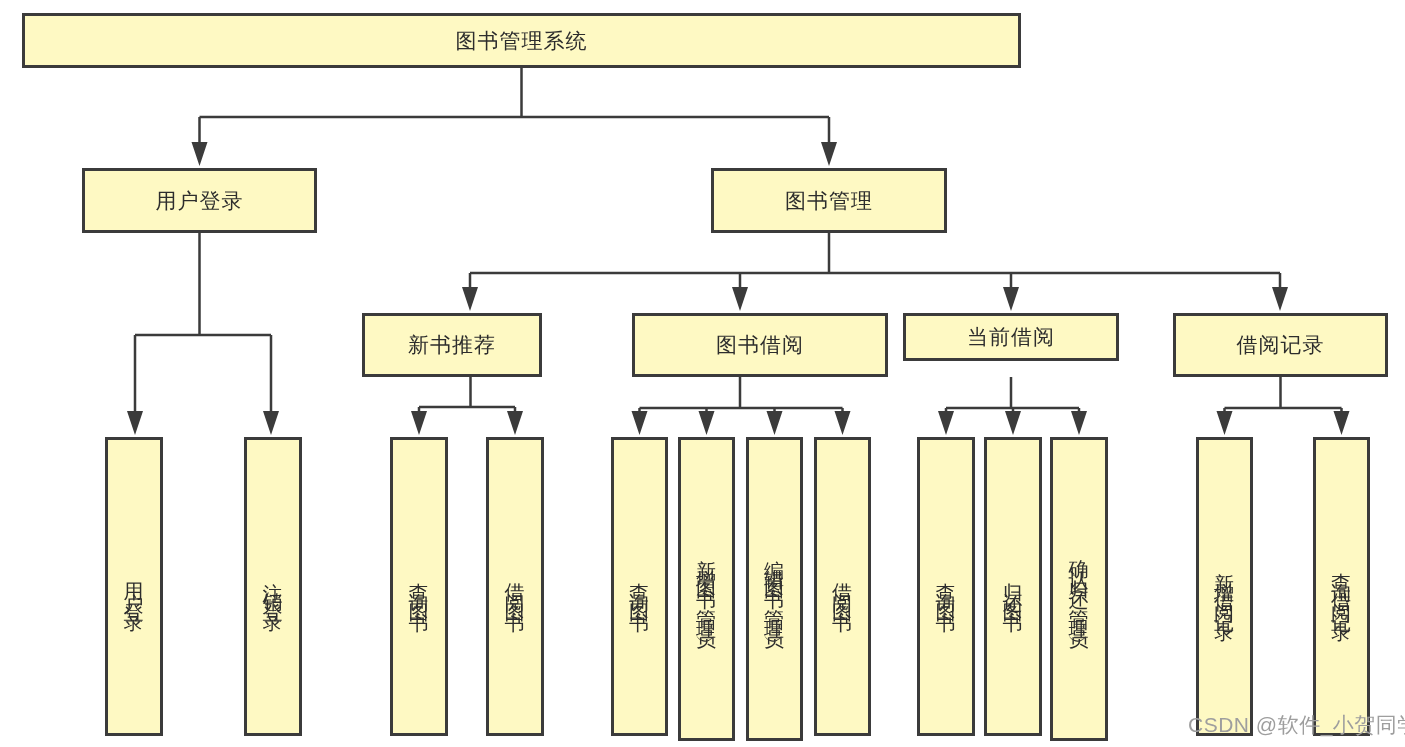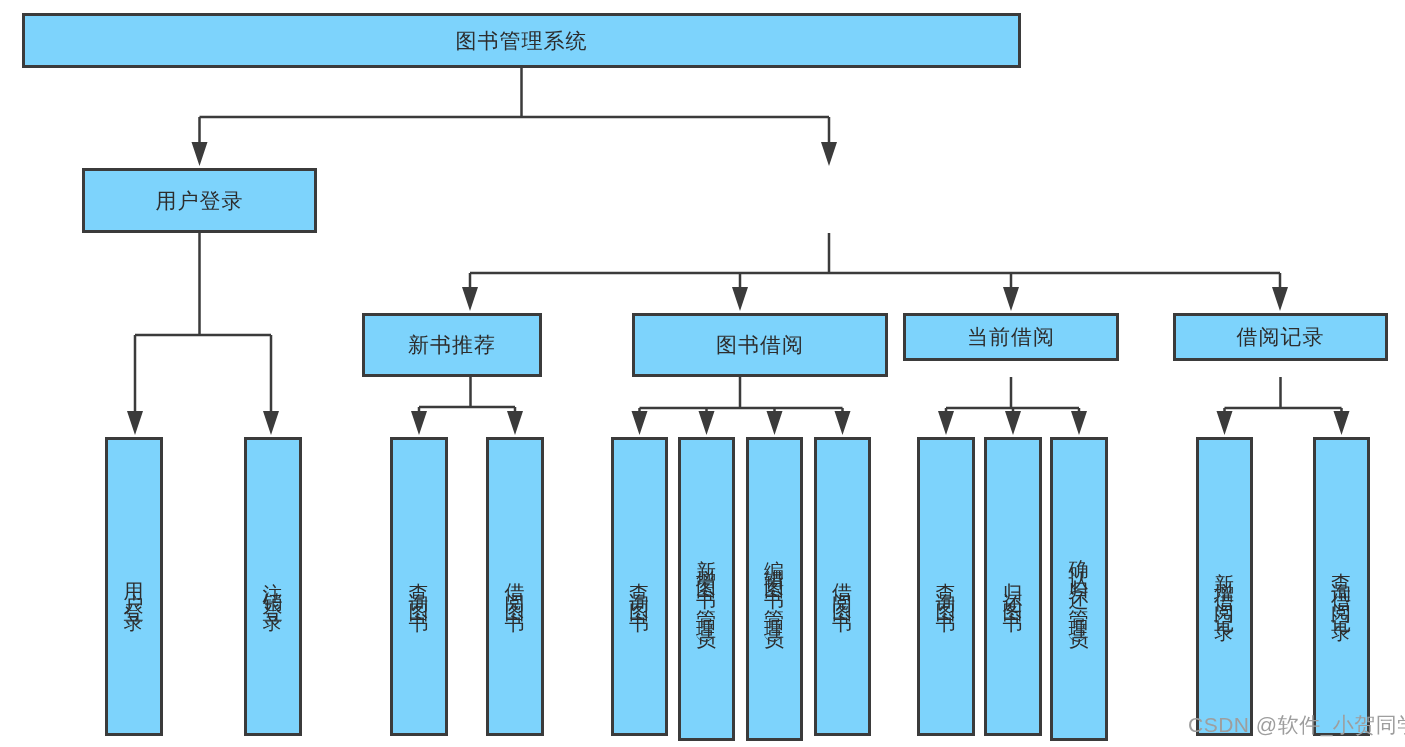--- a/index.html
+++ b/index.html
@@ -2,21 +2,21 @@
 <html><head>
 <meta charset="utf-8">
 <style>
   html,body{margin:0;padding:0;background:#ffffff;}
   #stage{
     position:relative;width:1405px;height:747px;background:#ffffff;overflow:hidden;
     font-family:"Liberation Sans","DejaVu Sans",sans-serif;
   }
   #wires{position:absolute;left:0;top:0;z-index:0;}
   .box{
-    position:absolute;box-sizing:border-box;background:#7dd3fc;
+    position:absolute;box-sizing:border-box;background:#fef9c3;
     border:3px solid #3b3b3b;display:grid;place-items:center;
     color:#2d2d2d;z-index:1;
   }
   .h-label{font-size:21px;letter-spacing:1px;white-space:nowrap;}
   .v-label{
     writing-mode:vertical-rl;text-orientation:mixed;
     font-size:20px;letter-spacing:10px;line-height:1;white-space:nowrap;
   }
   .watermark{
     position:absolute;left:1188px;top:711px;z-index:2;
@@ -50,31 +50,34 @@
              M1216.5 411 L1232.5 411 L1224.5 435 Z M1333.5 411 L1349.5 411 L1341.5 435 Z" fill="#3b3b3b" stroke="none"></path>
   </svg>
 
   <div class="box" style="left:22px;top:13px;width:999px;height:55px;">
     <span class="h-label">图书管理系统</span>
   </div>
 
   <div class="box" style="left:82px;top:168px;width:235px;height:65px;">
     <span class="h-label">用户登录</span>
   </div>
+  <div class="box" style="left:711px;top:168px;width:236px;height:65px;">
+    <span class="h-label">图书管理</span>
+  </div>
 
   <div class="box" style="left:362px;top:313px;width:180px;height:64px;">
     <span class="h-label">新书推荐</span>
   </div>
   <div class="box" style="left:632px;top:313px;width:256px;height:64px;">
     <span class="h-label">图书借阅</span>
   </div>
   <div class="box" style="left:903px;top:313px;width:216px;height:48px;">
     <span class="h-label">当前借阅</span>
   </div>
-  <div class="box" style="left:1173px;top:313px;width:215px;height:48px;">
+  <div class="box" style="left:1173px;top:313px;width:215px;height:64px;">
     <span class="h-label">借阅记录</span>
   </div>
 
   <div class="box" style="left:105px;top:437px;width:58px;height:299px;">
     <span class="v-label">用户登录</span>
   </div>
   <div class="box" style="left:244px;top:437px;width:58px;height:299px;">
     <span class="v-label">注销登录</span>
   </div>
 

